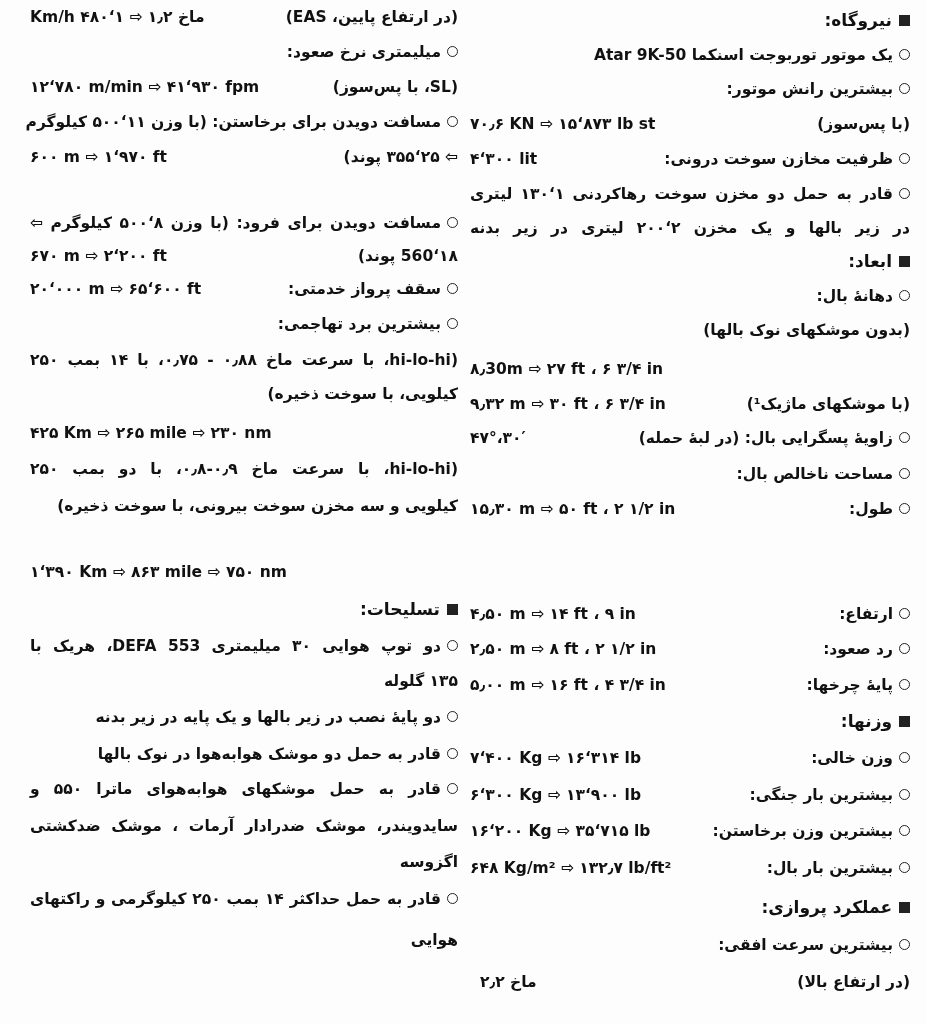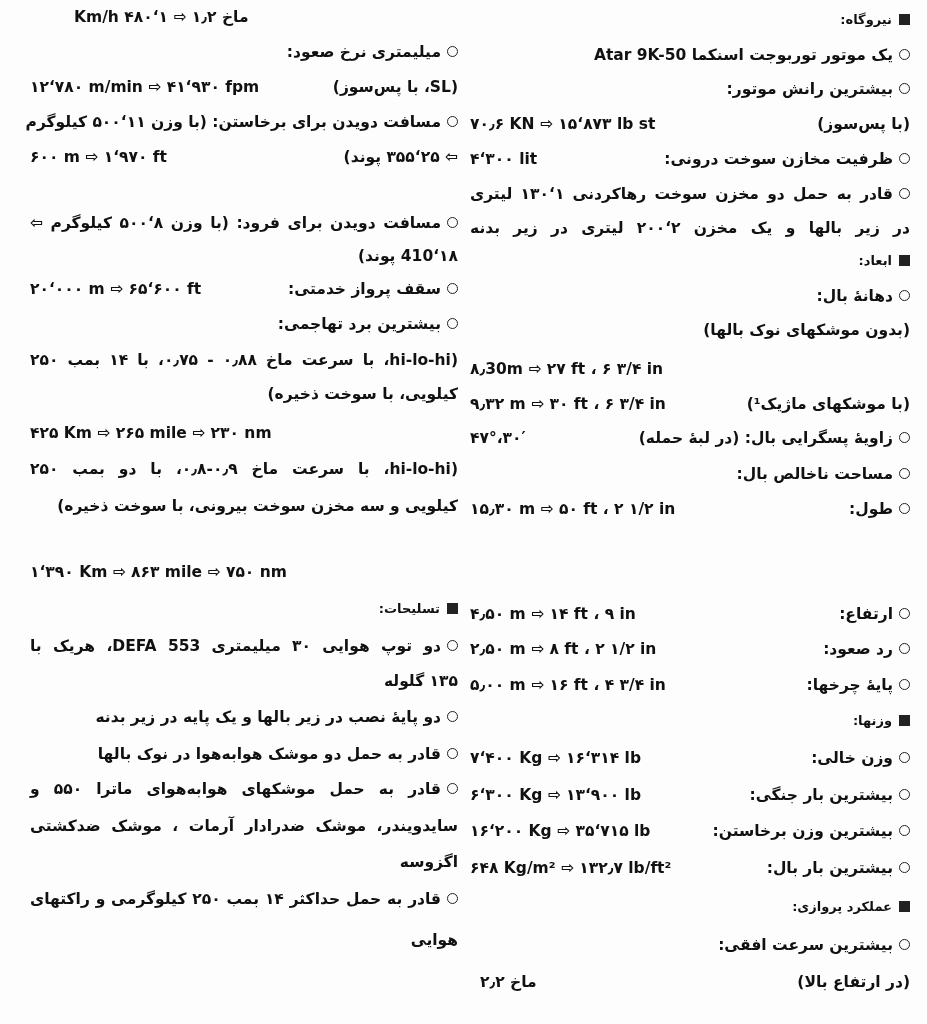--- a/index.html
+++ b/index.html
@@ -11,21 +11,21 @@
   .col { position: absolute; top: 0; }
   .col-right { left: 470px; width: 440px; }
   .col-left { left: 30px; width: 428px; }
   .line {
     position: absolute; height: 32px; line-height: 32px; font-size: 15.5px; font-weight: bold;
     white-space: nowrap; left: 0; right: 0;
   }
   .rtl-text { position: absolute; right: 0; direction: rtl; unicode-bidi: embed; }
   .ltr-val { position: absolute; left: 0; direction: ltr; unicode-bidi: embed; }
   .full { position: absolute; right: 0; left: 0; direction: rtl; text-align: justify; text-align-last: justify; }
-  .heading { font-size: 13px; }
+  .heading { font-size: 17px; }
   .sq { display: inline-block; width: 11px; height: 11px; background: #222; margin-left: 7px; vertical-align: middle; position: relative; top: -1px; }
   .circ { display: inline-block; width: 9px; height: 9px; border: 1.4px solid #222; border-radius: 50%; margin-left: 6px; vertical-align: middle; position: relative; top: -1px; }
 </style>
 </head>
 <body>
 
 <div class="page">
 
   <div class="col col-right">
     <div class="line heading" style="top:4px">
@@ -119,41 +119,43 @@
       <span class="rtl-text"><span class="circ"></span><span>بیشترین سرعت افقی:</span></span>
     </div>
     <div class="line" style="top:966px">
       <span class="rtl-text">(در ارتفاع بالا)</span>
       <span class="rtl-text" style="right:auto; left:10px;">ماخ ۲٫۲</span>
     </div>
   </div>
 
   <div class="col col-left">
     <div class="line" style="top:1px">
-      <span class="rtl-text" style="right:auto; left:0;margin-left:44px;">ماخ ۱٫۲ ⇨ ۱‘۴۸۰ Km/h</span>
+      <span class="rtl-text">(در ارتفاع پایین، EAS)</span>
+      <span class="rtl-text" style="right:auto; left:0;">ماخ ۱٫۲ ⇨ ۱‘۴۸۰ Km/h</span>
     </div>
     <div class="line" style="top:36px">
       <span class="rtl-text"><span class="circ"></span><span>میلیمتری نرخ صعود:</span></span>
     </div>
     <div class="line" style="top:71px">
       <span class="rtl-text">(SL، با پس‌سوز)</span>
       <span class="ltr-val">۱۲‘۷۸۰ m/min ⇨ ۴۱‘۹۳۰ fpm</span>
     </div>
     <div class="line" style="top:106px">
       <span class="full"><span class="circ"></span><span>مسافت دویدن برای برخاستن: (با وزن ۱۱‘۵۰۰ کیلوگرم</span></span>
     </div>
     <div class="line" style="top:141px">
       <span class="rtl-text">⇦ ۲۵‘۳۵۵ پوند)</span>
       <span class="ltr-val">۶۰۰ m ⇨ ۱‘۹۷۰ ft</span>
     </div>
     <div class="line" style="top:207px">
       <span class="full"><span class="circ"></span><span>مسافت دویدن برای فرود: (با وزن ۸‘۵۰۰ کیلوگرم ⇦</span></span>
     </div>
     <div class="line" style="top:240px">
-      <span class="rtl-text">۱۸‘410 پوند)</span>
+      <span class="rtl-text">۱۸‘560 پوند)</span>
+      <span class="ltr-val">۶۷۰ m ⇨ ۲‘۲۰۰ ft</span>
     </div>
     <div class="line" style="top:273px">
       <span class="rtl-text"><span class="circ"></span><span>سقف پرواز خدمتی:</span></span>
       <span class="ltr-val">۲۰‘۰۰۰ m ⇨ ۶۵‘۶۰۰ ft</span>
     </div>
     <div class="line" style="top:308px">
       <span class="rtl-text"><span class="circ"></span><span>بیشترین برد تهاجمی:</span></span>
     </div>
     <div class="line" style="top:344px">
       <span class="full">(hi-lo-hi، با سرعت ماخ ۰٫۸۸ - ۰٫۷۵، با ۱۴ بمب ۲۵۰</span>

